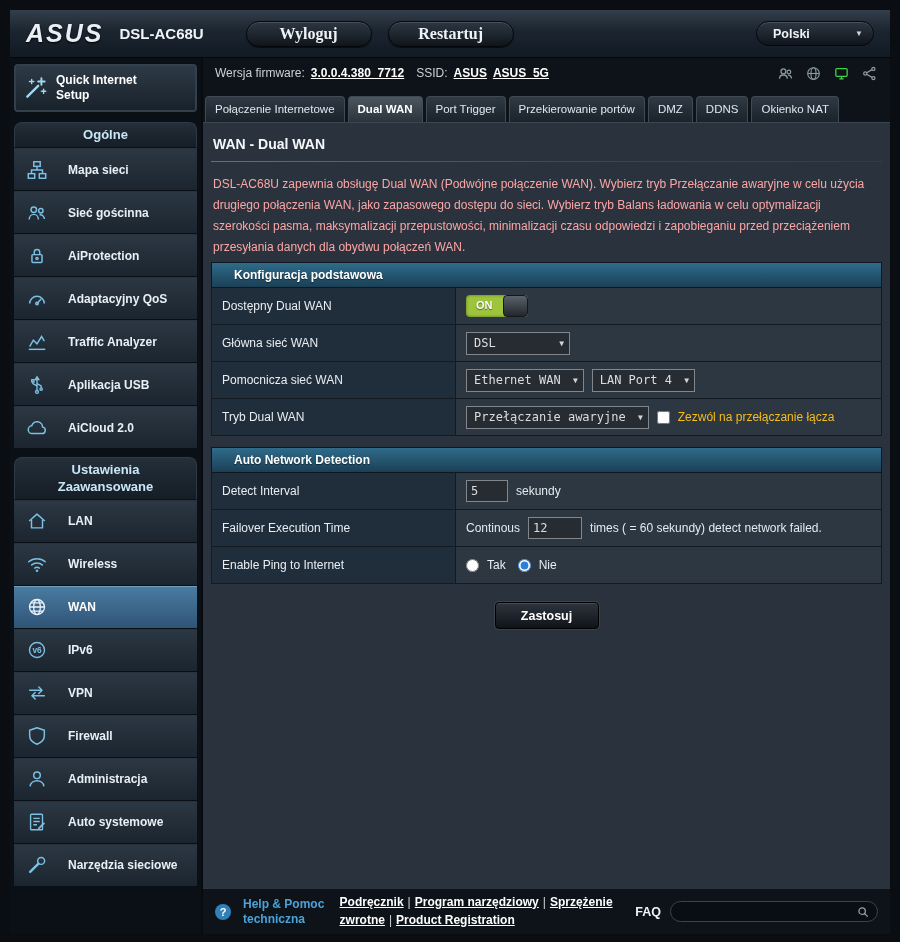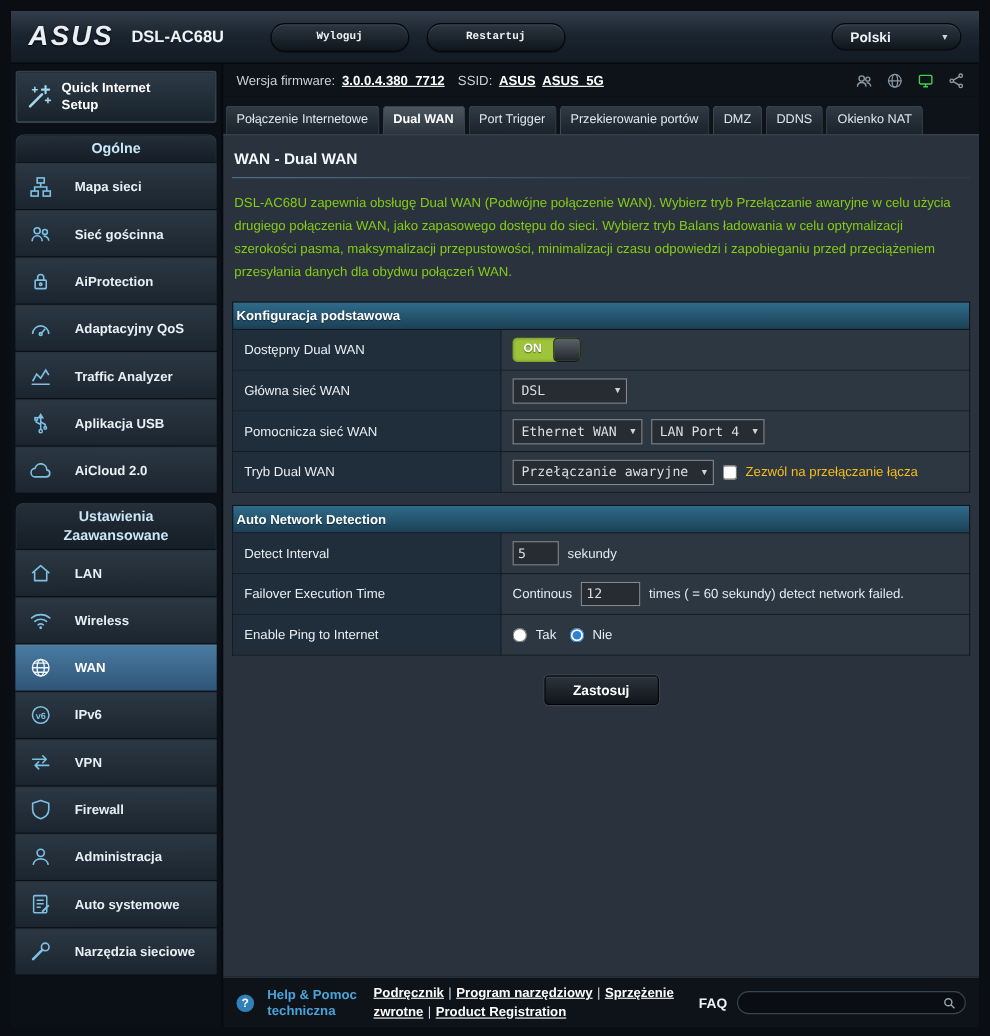--- a/index.html
+++ b/index.html
@@ -6,21 +6,21 @@
   html,body{background:#07090d}
   body{width:900px;height:942px;overflow:hidden;font-family:"Liberation Sans","DejaVu Sans",sans-serif;color:#dfe6ec}
   svg{display:block}
   .page{width:900px;height:942px;padding:10px 10px 8px;background:#0a0e13}
   .app{display:flex;flex-direction:column;height:100%}
 
   
   .topbar{flex:0 0 48px;background:linear-gradient(180deg,#333e4a 0%,#1b2530 45%,#121a23 100%);border-bottom:1px solid #05080b;display:flex;align-items:center;padding:0 16px}
   .logo{font-style:italic;font-weight:bold;font-size:25px;letter-spacing:2px;color:#e9eff5;text-shadow:0 1px 2px #000}
   .model{font-size:15px;font-weight:bold;color:#f0f4f8;margin-left:16px}
-  .pill-btn{width:126px;height:26px;border-radius:13px;background:linear-gradient(#2d3742,#0f151b);border:1px solid #05070a;box-shadow:inset 0 1px 0 rgba(255,255,255,.14),0 1px 1px rgba(0,0,0,.6);color:#eef3f7;font-weight:bold;font-size:10px;font-family:Liberation Mono, monospace;cursor:pointer}
+  .pill-btn{width:126px;height:26px;border-radius:13px;background:linear-gradient(#2d3742,#0f151b);border:1px solid #05070a;box-shadow:inset 0 1px 0 rgba(255,255,255,.14),0 1px 1px rgba(0,0,0,.6);color:#eef3f7;font-weight:bold;font-size:16px;font-family:Liberation Serif, serif;cursor:pointer}
   .btn-logout{margin-left:42px}
   .btn-reboot{margin-left:16px}
   .lang-select{margin-left:auto;width:118px;height:25px;border-radius:13px;background:linear-gradient(#2d3742,#0f151b);border:1px solid #05070a;box-shadow:inset 0 1px 0 rgba(255,255,255,.14);display:flex;align-items:center;justify-content:space-between;padding:0 10px 0 16px;font-size:12.5px;font-weight:bold;color:#eef3f7;cursor:pointer}
   .lang-select .arrow{font-size:8px;color:#cdd5dc}
 
   .body-row{flex:1;display:flex;min-height:0}
 
   
   .sidebar{flex:0 0 193px;background:#0b1016;border-right:2px solid #070b0f;padding:4px 3px 0}
   .qis{height:48px;margin:2px 1px 10px;background:linear-gradient(#2d3a46,#18222b);border:2px solid #33404c;outline:1px solid #0a0f14;border-radius:3px;display:flex;align-items:center;gap:7px;padding:0 7px;cursor:pointer}
@@ -42,23 +42,23 @@
   .sico{color:#8b98a3;cursor:pointer}
   .sico.green{color:#3ed24a}
 
   .tabs{flex:0 0 34px;background:#0d1319;display:flex;align-items:flex-end;gap:3px;padding:0 0 0 2px}
   .tab{padding:6px 9px 7px;font-size:11.5px;color:#dfe7ee;background:linear-gradient(#303a44,#1a222a);border:1px solid #3f4a55;border-bottom:none;border-radius:4px 4px 0 0;cursor:pointer;white-space:nowrap}
   .tab.active{background:linear-gradient(#4b565f,#2b343d);font-weight:bold;color:#fff}
 
   .main-panel{flex:1;background:#2a333d;border-top:1px solid #3c4650;padding:13px 8px 0;overflow:hidden}
   .page-title{font-size:14px;font-weight:bold;color:#f4f8fb;padding:0 2px 9px}
   .title-rule{height:1px;background:linear-gradient(90deg,#55748e,#36495a 55%,#2f3d49);margin-bottom:12px}
-  .desc{font-size:12px;line-height:1.75;color:#84cc16;padding:0 2px;margin-bottom:16px}
-
-  .tbl-header{background:linear-gradient(#2f6b8a,#1b4056);color:#fff;font-weight:bold;font-size:12px;padding:5px 3px;border:1px solid #0f1820;text-shadow:0 1px 1px rgba(0,0,0,.5)}
+  .desc{font-size:12px;line-height:1.75;color:#fca5a5;padding:0 2px;margin-bottom:4px}
+
+  .tbl-header{background:linear-gradient(#2f6b8a,#1b4056);color:#fff;font-weight:bold;font-size:12px;padding:5px 22px;border:1px solid #0f1820;text-shadow:0 1px 1px rgba(0,0,0,.5)}
   .row{display:flex;min-height:37px;border:1px solid #131a21;border-top:none}
   .cell-label{flex:0 0 244px;background:#202d3a;padding:6px 10px;font-size:12px;color:#e8eef3;border-right:1px solid #131a21;display:flex;align-items:center}
   .cell-value{flex:1;background:#2c3741;padding:6px 10px;display:flex;align-items:center;gap:8px;font-size:12px;color:#e3eaf0}
   .tbl2{margin-top:11px}
 
   .toggle{width:62px;height:22px;border-radius:4px;background:#9dc43b;position:relative;cursor:pointer;box-shadow:inset 0 0 3px rgba(0,0,0,.45)}
   .toggle .on{position:absolute;left:10px;top:4px;color:#fff;font-weight:bold;font-size:11px;text-shadow:0 1px 1px rgba(0,0,0,.5)}
   .toggle .knob{position:absolute;right:0;top:0;width:25px;height:22px;border-radius:4px;background:linear-gradient(#5a626a,#22272c);border:1px solid #14181c}
 
   .select{position:relative;background:#262c31;border:1px solid #81878d;color:#d9dee2;font-family:"DejaVu Sans Mono","Liberation Mono",monospace;font-size:12px;padding:3px 22px 4px 7px;cursor:pointer;white-space:nowrap}

